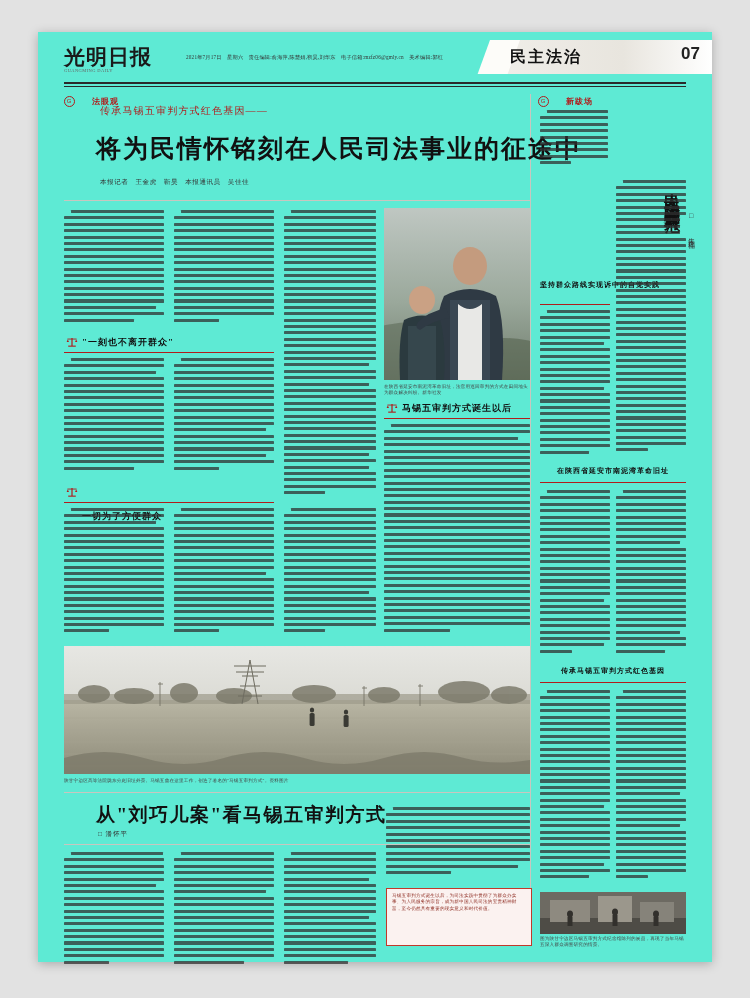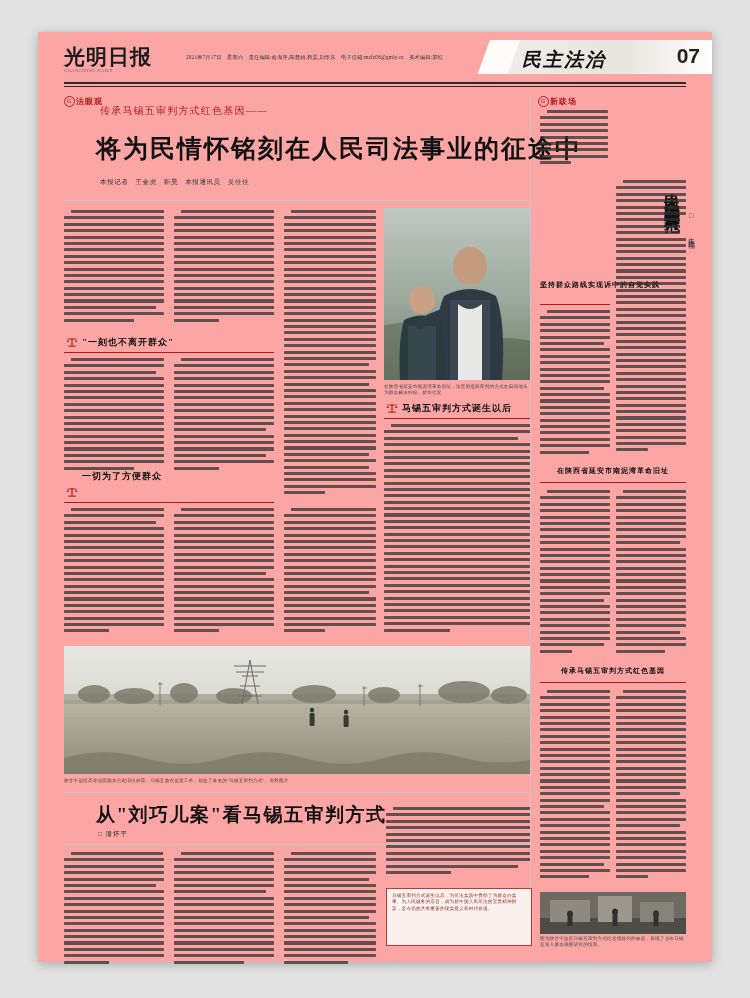--- a/index.html
+++ b/index.html
@@ -1,21 +1,21 @@
 <!DOCTYPE html>
 <html><head>
 <meta charset="utf-8">
 <style>
   html,body{margin:0;padding:0;background:#d8d8d8;}
   body{font-family:"Liberation Serif", serif;}
   .page{
     position:relative;width:750px;height:998px;background:#e2e2e2;overflow:hidden;
   }
   .paper{
-    position:absolute;left:38px;top:32px;width:674px;height:930px;background:#fca5a5;
+    position:absolute;left:38px;top:32px;width:674px;height:930px;background:#5eead4;
     box-shadow:0 2px 10px rgba(0,0,0,.25);
   }
   
   .masthead{
     position:absolute;left:0;top:0;width:674px;height:52px;
   }
   .logo{
     position:absolute;left:26px;top:12px;width:112px;height:26px;
     font-family:"Liberation Serif", serif;font-weight:bold;font-size:21px;color:#1a1a1a;
     letter-spacing:1px;line-height:26px;white-space:nowrap;
@@ -29,47 +29,46 @@
   }
   .mast-band{
     position:absolute;left:452px;top:8px;width:222px;height:34px;
     background:linear-gradient(90deg,#f0eee9 0%, #e8e5de 60%, #ffffff 100%);
   }
   .mast-band .slash{
     position:absolute;left:0;top:0;width:30px;height:34px;background:#fdfcf9;
     transform:skewX(-20deg);transform-origin:top left;
   }
   .section-title{
-    position:absolute;left:32px;top:7px;font-size:19px;font-weight:bold;color:#111;
+    position:absolute;left:20px;top:7px;font-size:16px;font-weight:bold;color:#111;
     letter-spacing:2px;
-    font-style:italic;
   }
   .pagenum{
-    position:absolute;right:12px;top:4px;font-size:21px;font-weight:bold;color:#222;
+    position:absolute;right:12px;top:4px;font-size:17px;font-weight:bold;color:#222;
     font-family:"Liberation Sans", sans-serif;
   }
   .rule-main{
     position:absolute;left:26px;top:50px;width:622px;height:2px;background:#2a2a2a;
   }
   .rule-thin{
     position:absolute;left:26px;top:54px;width:622px;height:1px;background:#2a2a2a;
   }
   
   .vrule{position:absolute;width:1px;background:#c9c6bf;}
   .hrule{position:absolute;height:1px;background:#c9c6bf;}
   
   .gmark{
     display:inline-block;width:9px;height:9px;border-radius:50%;
     border:1.3px solid #b01c1c;color:#b01c1c;font-size:6px;line-height:8px;text-align:center;
     font-family:"Liberation Sans", sans-serif;vertical-align:middle;
   }
   .colhead{
     position:absolute;font-size:8px;color:#b01c1c;letter-spacing:1px;white-space:nowrap;
   }
-  .colhead span.t{margin-left:1px;vertical-align:middle;font-weight:bold;}
+  .colhead span.t{margin-left:17px;vertical-align:middle;font-weight:bold;}
   
   .kicker{
     position:absolute;left:62px;top:72px;font-size:10px;color:#b01c1c;letter-spacing:1.2px;
     white-space:nowrap;
   }
   .headline{
     position:absolute;left:58px;top:100px;width:470px;font-size:25px;font-weight:bold;
     color:#111;letter-spacing:2px;white-space:nowrap;
   }
   .byline{
@@ -330,21 +329,21 @@
 
     <div class="scale-ico" style="left:28px;top:452px;">
       <svg width="12" height="12" viewBox="0 0 12 12">
         <rect x="5.4" y="2" width="1.2" height="8" fill="#b01c1c"></rect>
         <rect x="2.2" y="9.6" width="7.6" height="1.1" fill="#b01c1c"></rect>
         <rect x="1.4" y="2.6" width="9.2" height="0.9" fill="#b01c1c"></rect>
         <path d="M1.8 3.5 l-1.2 2.6 h2.4z" fill="#b01c1c"></path>
         <path d="M10.2 3.5 l-1.2 2.6 h2.4z" fill="#b01c1c"></path>
       </svg>
     </div>
-    <div class="subhead" style="left:44px;top:438px;">一切为了方便群众</div>
+    <div class="subhead" style="left:44px;top:478px;">一切为了方便群众</div>
     <div class="subrule" style="left:26px;top:470px;width:210px;"></div>
     <div class="tcol" id="c6" style="left:26px;top:476px;width:100px;height:132px;">
         <div class="tline i"></div>
         <div class="tline"></div>
         <div class="tline s92"></div>
         <div class="tline"></div>
         <div class="tline"></div>
         <div class="tline"></div>
         <div class="tline"></div>
         <div class="tline"></div>

